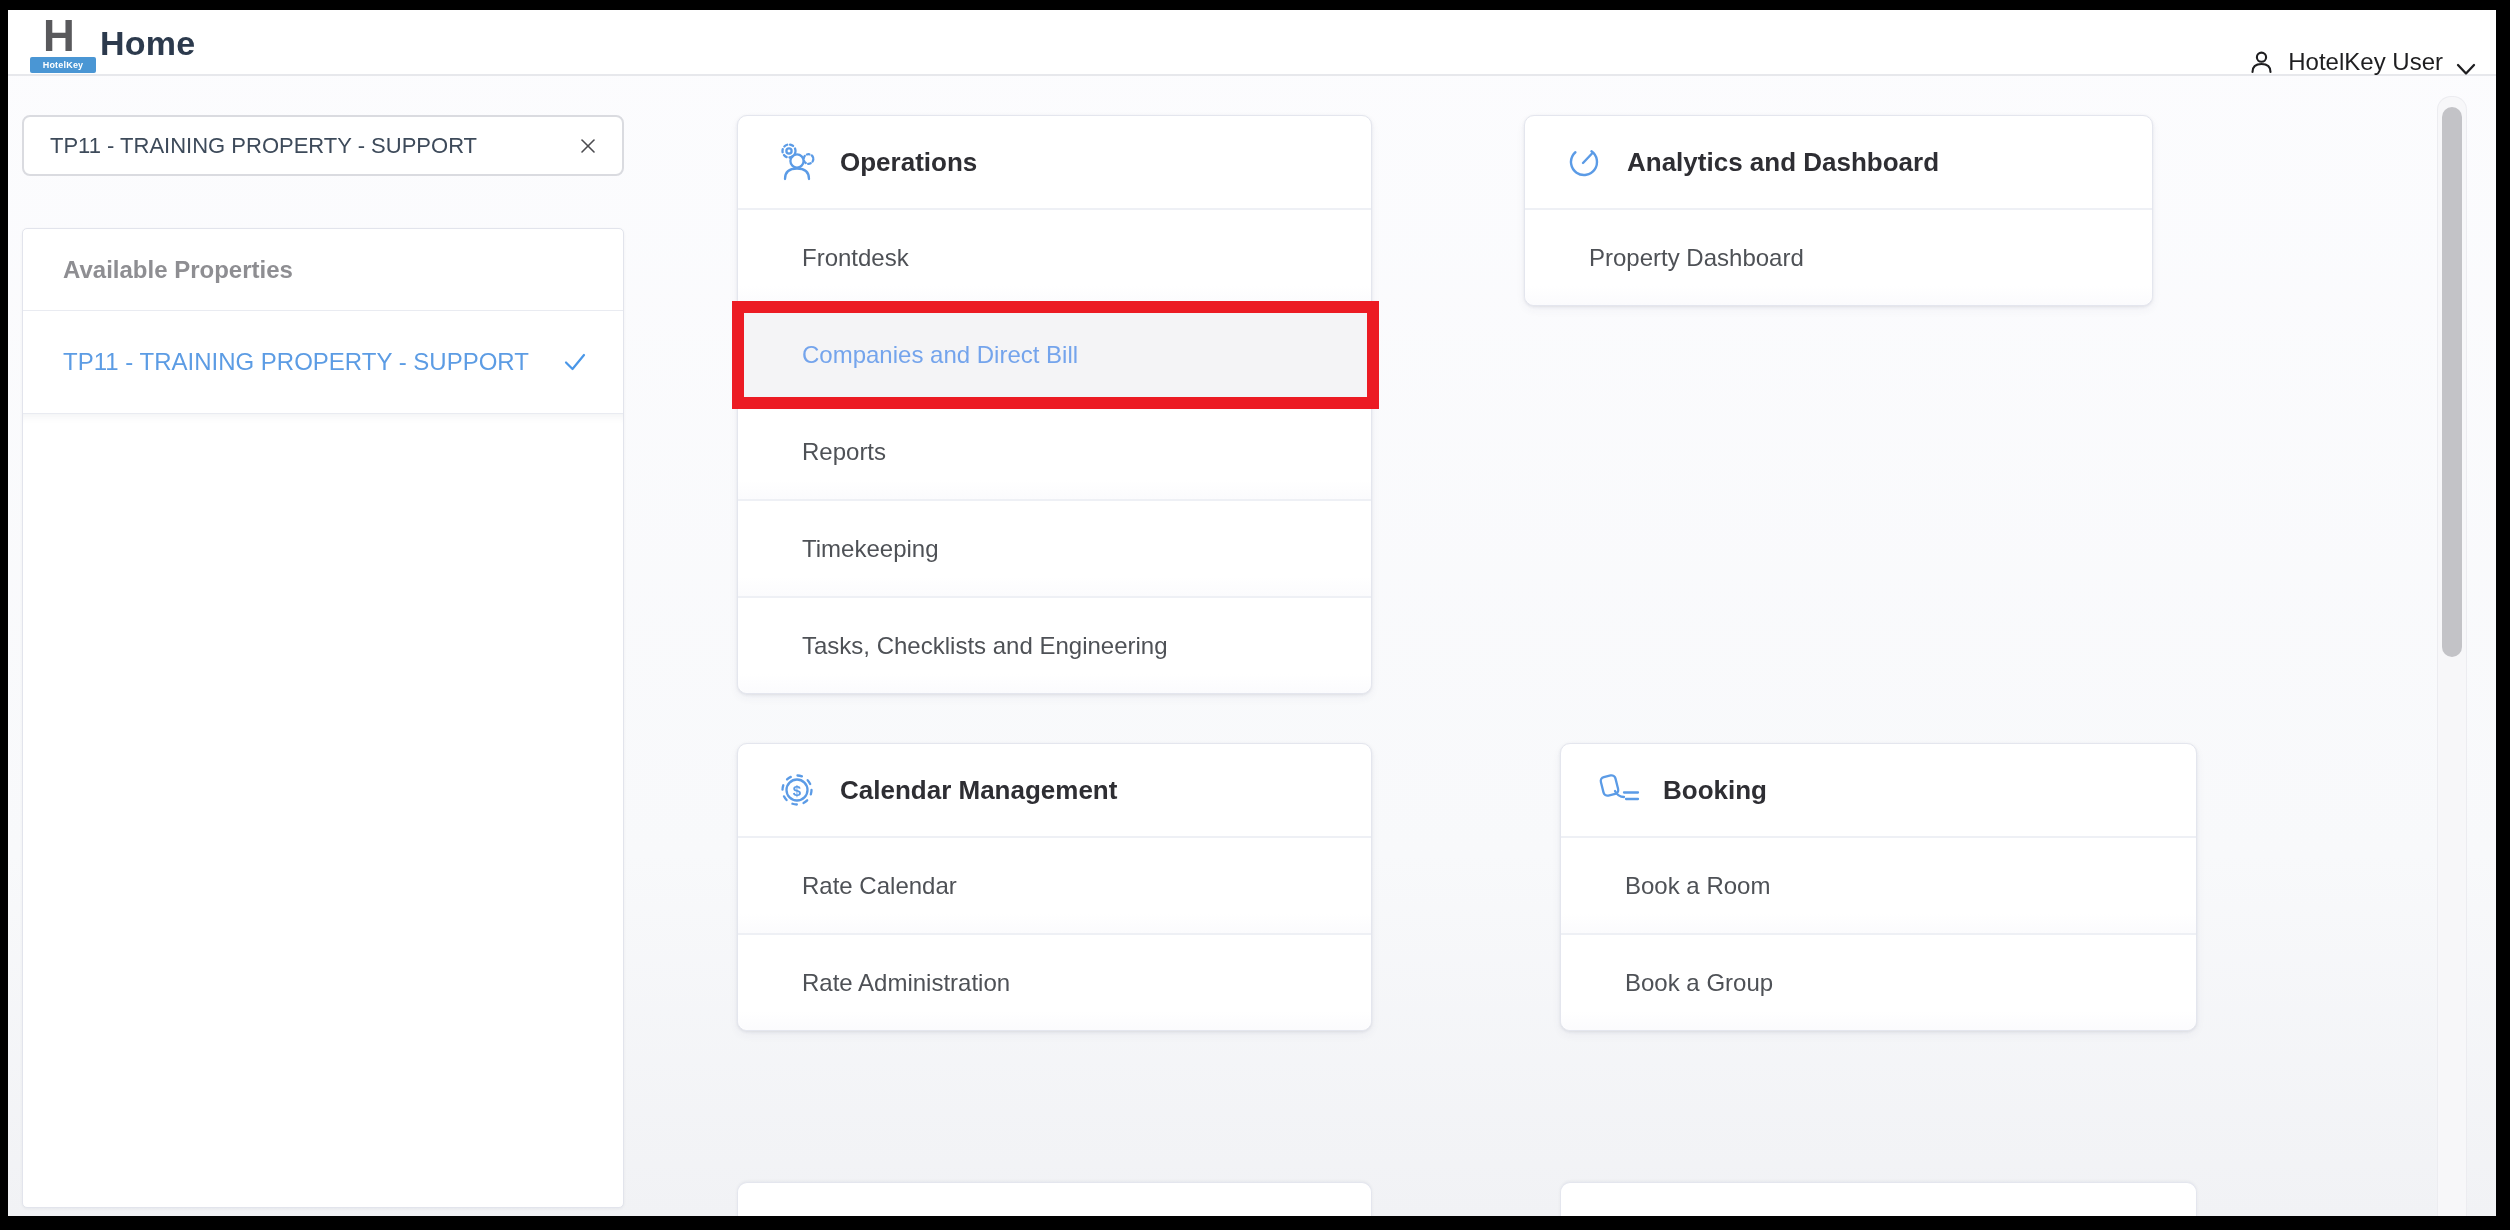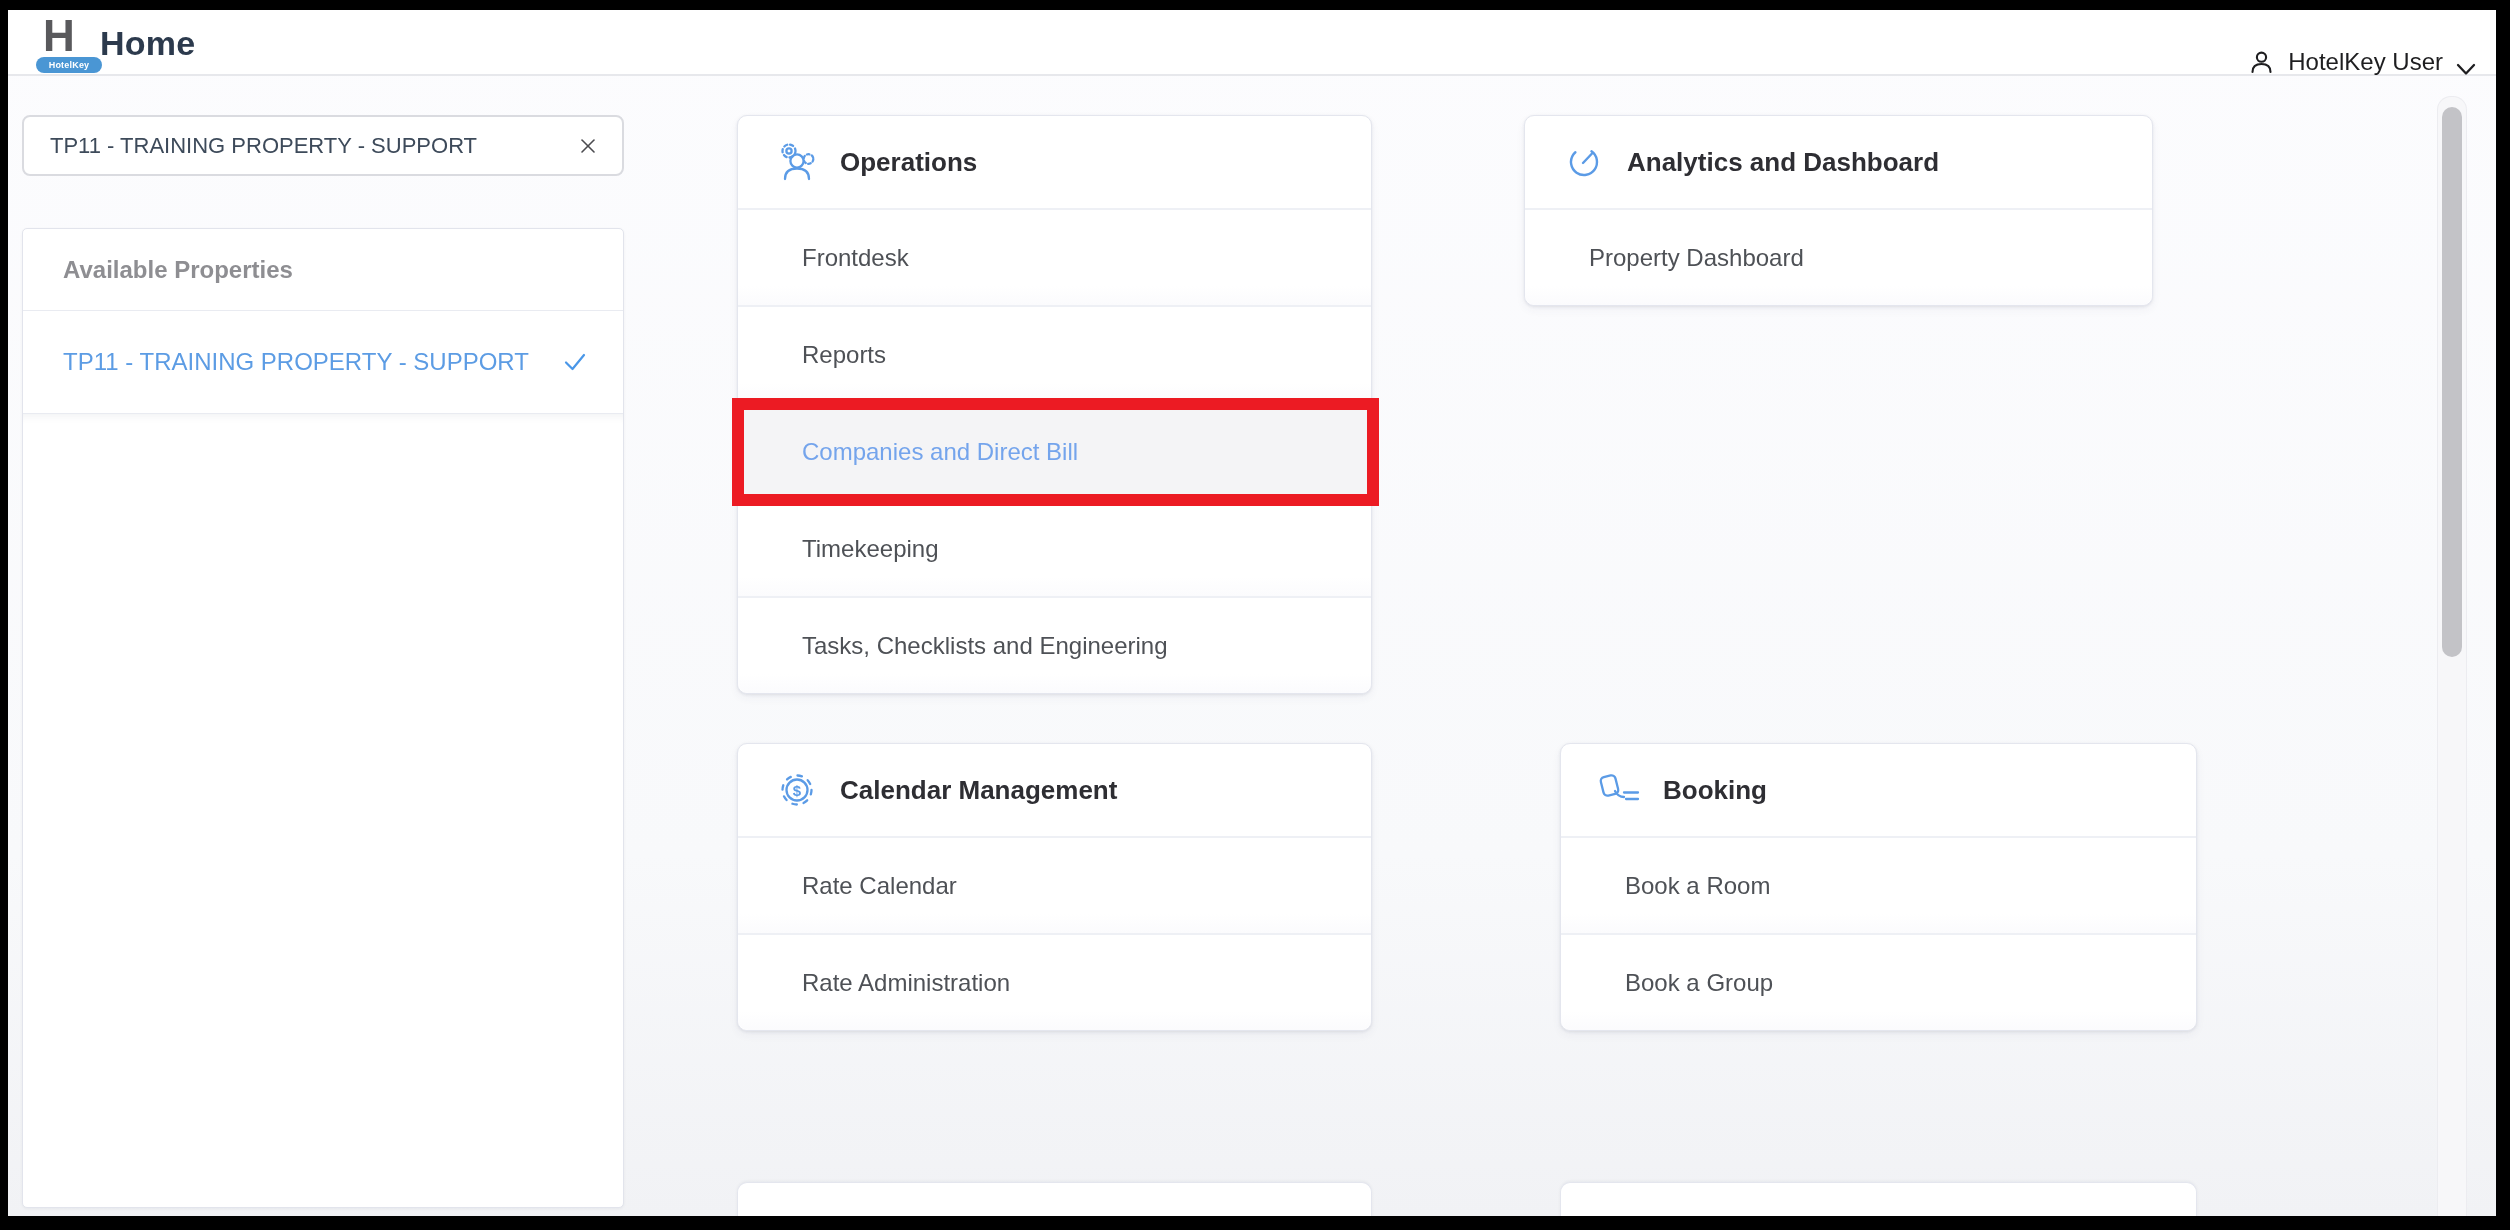--- a/index.html
+++ b/index.html
@@ -20,24 +20,23 @@
     position:absolute; left:0; top:0; width:100%; height:66px;
     background:#fff; border-bottom:2px solid #e7e8ec;
     display:flex; align-items:center; z-index:20;
   }
   .logo { position:absolute; left:22px; top:6px; width:70px; cursor:pointer; }
   .logo-h {
     font-size:44px; font-weight:800; color:#59595c; line-height:40px;
     padding-left:13px; letter-spacing:-1px;
   }
   .logo-caption {
-    margin-top:1px; width:66px; height:16px; background:#4a96d4; border-radius:8px;
+    margin-top:1px; width:66px; height:16px; background:#4a96d4; border-radius:2px;
     color:#fff; font-size:9px; font-weight:bold; text-align:center; line-height:16px;
     letter-spacing:.2px;
-    margin-left:6px;
   }
   .page-title {
     position:absolute; left:92px; top:0; height:66px; display:flex; align-items:center;
     font-size:34px; font-weight:700; color:#2c3a4d; letter-spacing:.2px;
   }
   .user-menu {
     position:absolute; right:20px; top:0; height:66px;
     display:flex; align-items:flex-end; gap:13px; cursor:pointer;
   }
   .user-name { font-size:24px; color:#1e1e20; }
@@ -181,26 +180,26 @@
           <circle cx="23" cy="21" r="6.6"></circle>
           <path d="M11,39 C11,31.5 16,28.5 23,28.5 C30,28.5 35,31.5 35,39"></path>
           <circle cx="34.5" cy="19" r="4.8" stroke-dasharray="2.6 2.5"></circle>
         </svg>
       </span>
       <span>Operations</span>
     </div>
     <div class="card-row">
       <span>Frontdesk</span>
     </div>
-    <div class="card-row">
-      <span>Reports</span>
-    </div>
     <div class="card-row highlighted">
       <span>Companies and Direct Bill</span>
       <div class="red-annotation"></div>
+    </div>
+    <div class="card-row">
+      <span>Reports</span>
     </div>
     <div class="card-row">
       <span>Timekeeping</span>
     </div>
     <div class="card-row">
       <span>Tasks, Checklists and Engineering</span>
     </div>
   </section>
 
   <section class="card card-revenue">

